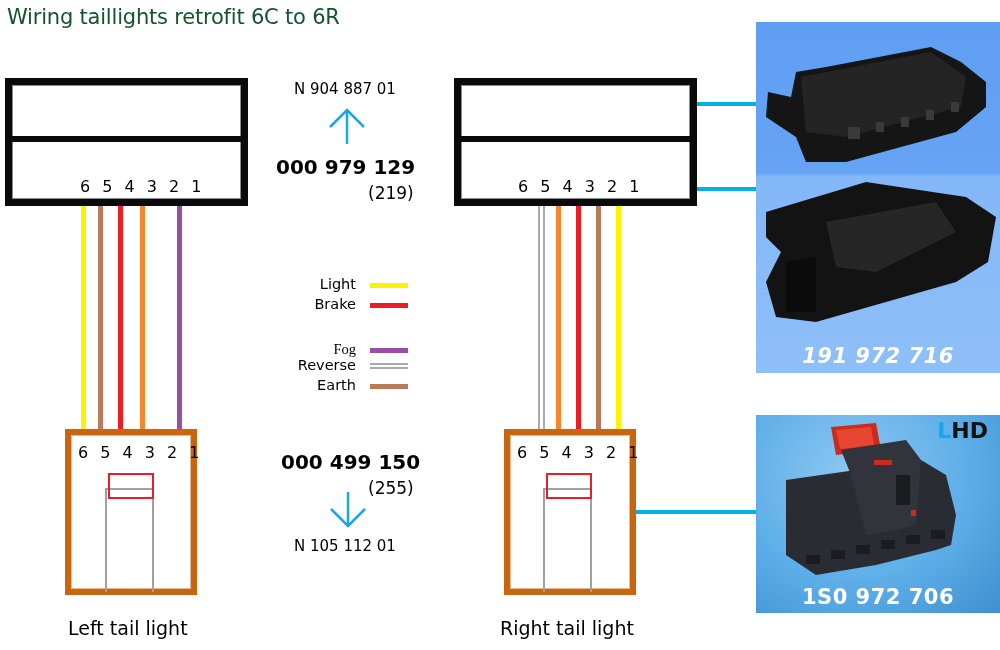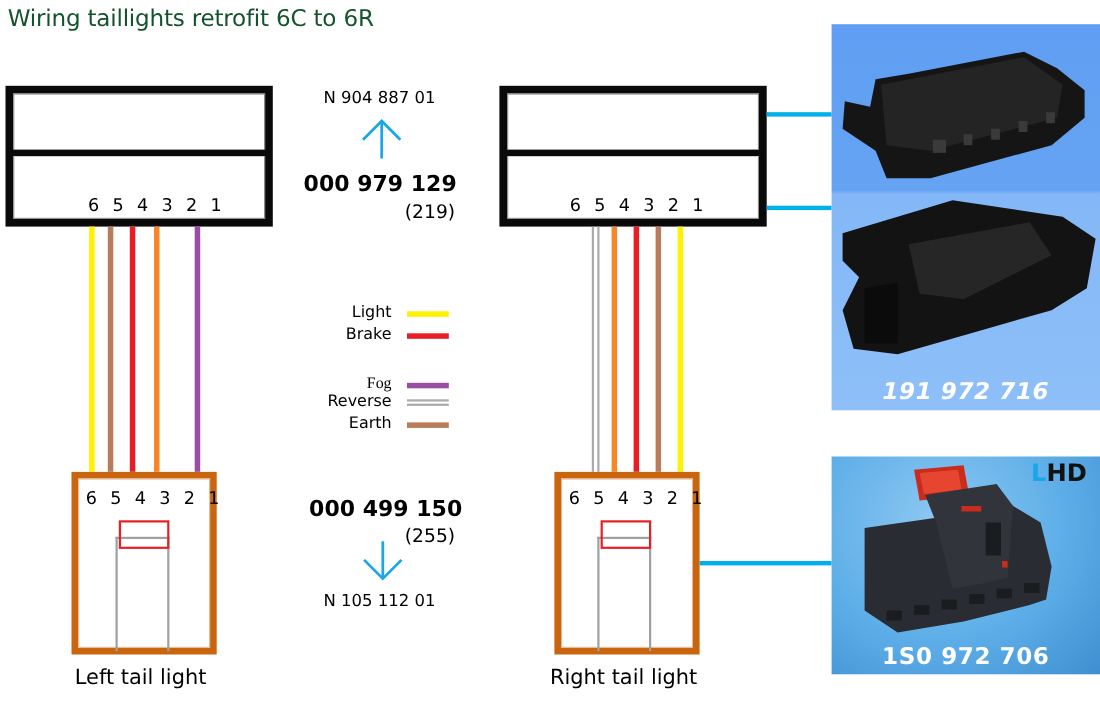--- a/index.html
+++ b/index.html
@@ -22,21 +22,21 @@
   .wire.rev { width: 2px; background: #aaaaaa; }
 
   
   .tailbox { width: 132px; height: 166px; box-sizing: border-box;
              border: 6px solid #c9650e; background: #fff; }
   .tailbox .inner-edge { position: absolute; inset: 0; border: 1px solid #e6b995; }
   .tailbox .slot { position: absolute; left: 34px; top: 53px; width: 49px; height: 104px;
                    border: 2px solid #a0a0a0; border-bottom: none; box-sizing: border-box; }
   .tailbox .latch { position: absolute; left: 37px; top: 38px; width: 46px; height: 26px;
                     border: 2px solid #e81e25; box-sizing: border-box; }
-  .tail-label { font-size: 19px; white-space: nowrap; }
+  .tail-label { font-size: 19px; white-space: nowrap; margin-top: 12px; }
 
   .partno-bold { font-size: 20px; font-weight: bold; white-space: nowrap; }
   .partno-sub { font-size: 17px; white-space: nowrap; }
   .partno-n { font-size: 15px; white-space: nowrap; }
 
   
   .legend-row { position: absolute; height: 20px; }
   .legend-label { position: absolute; right: 52px; top: 0; font-size: 14.5px; text-align: right; white-space: nowrap; }
   .legend-swatch { position: absolute; right: 0; top: 7px; width: 38px; height: 5px; }
   .legend-swatch.rev { height: 6px; background: transparent; top: 6px; }

